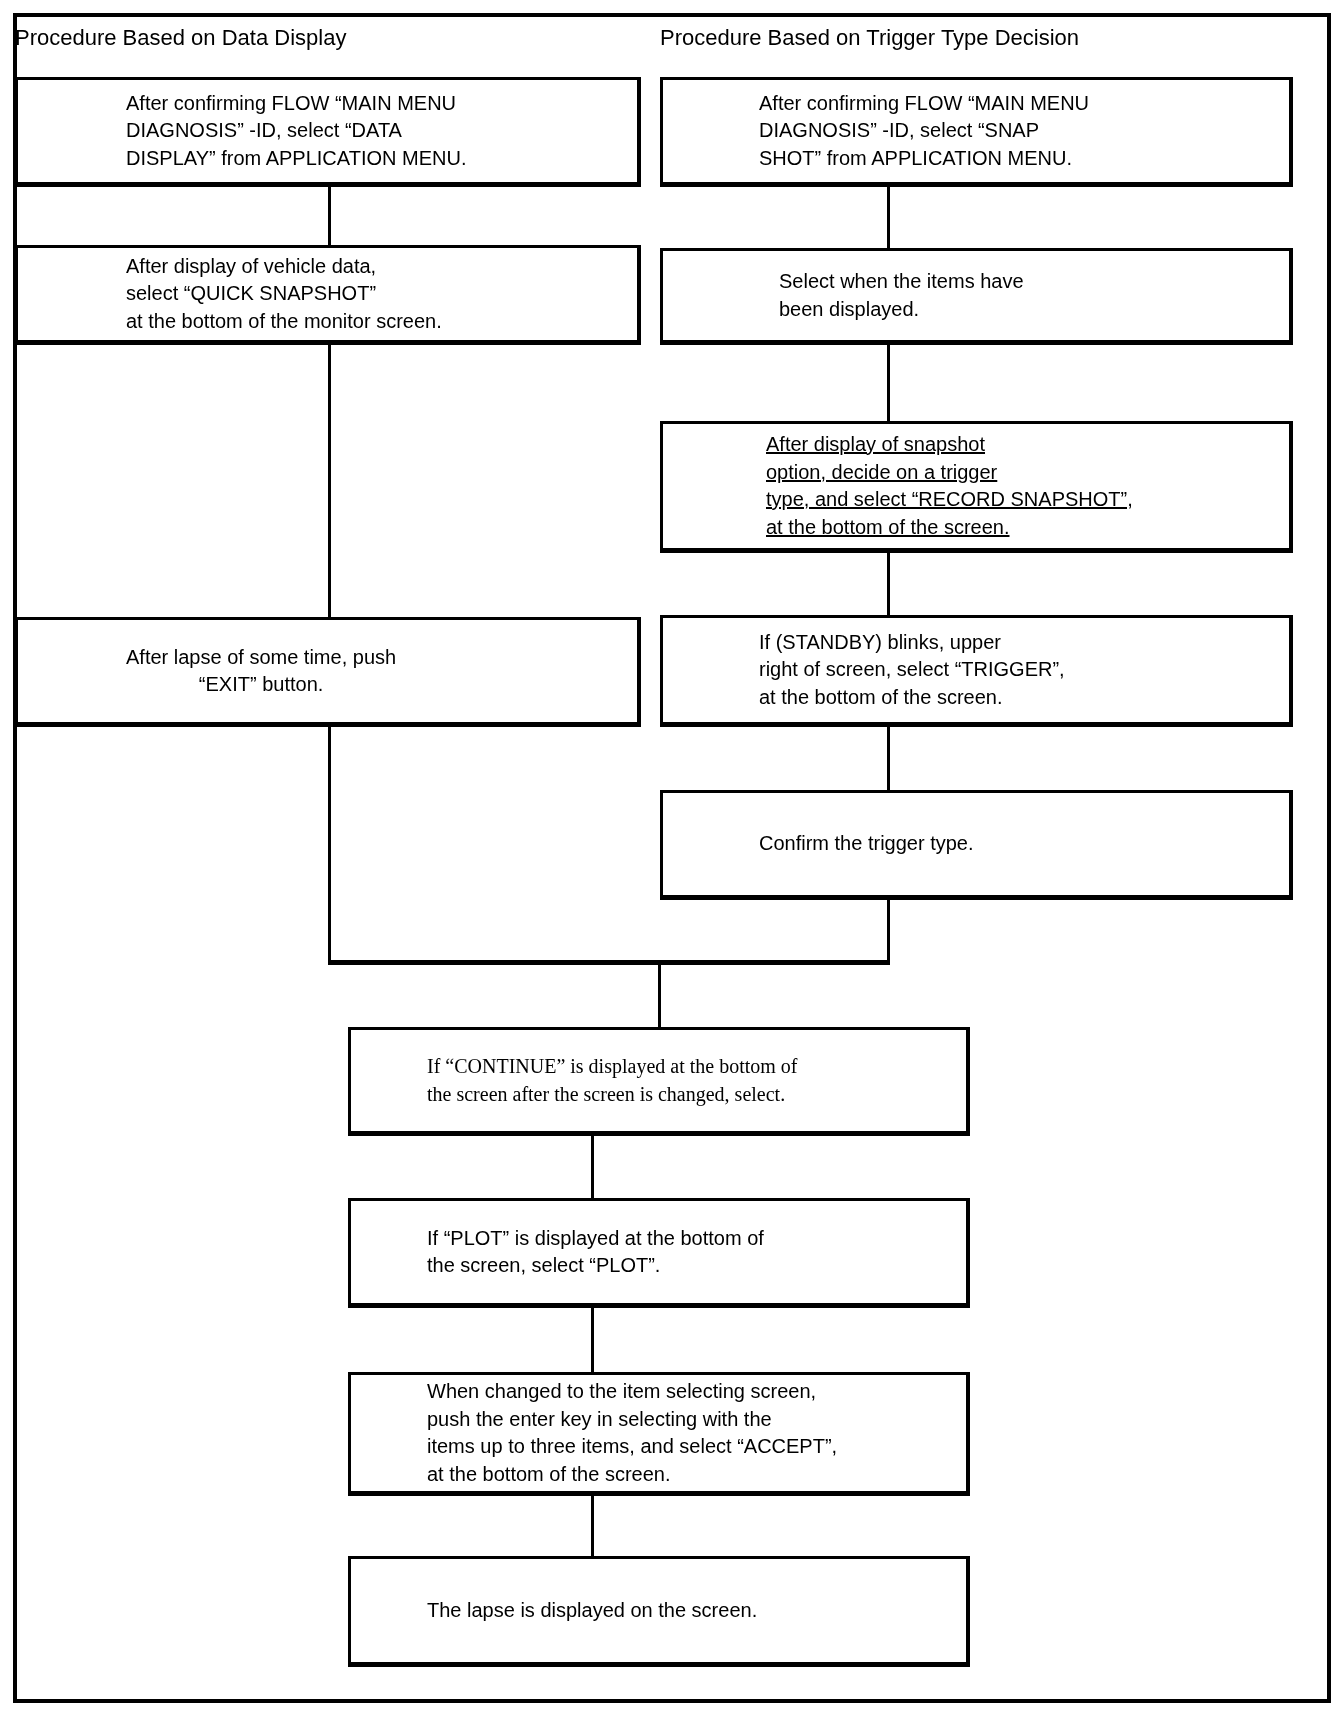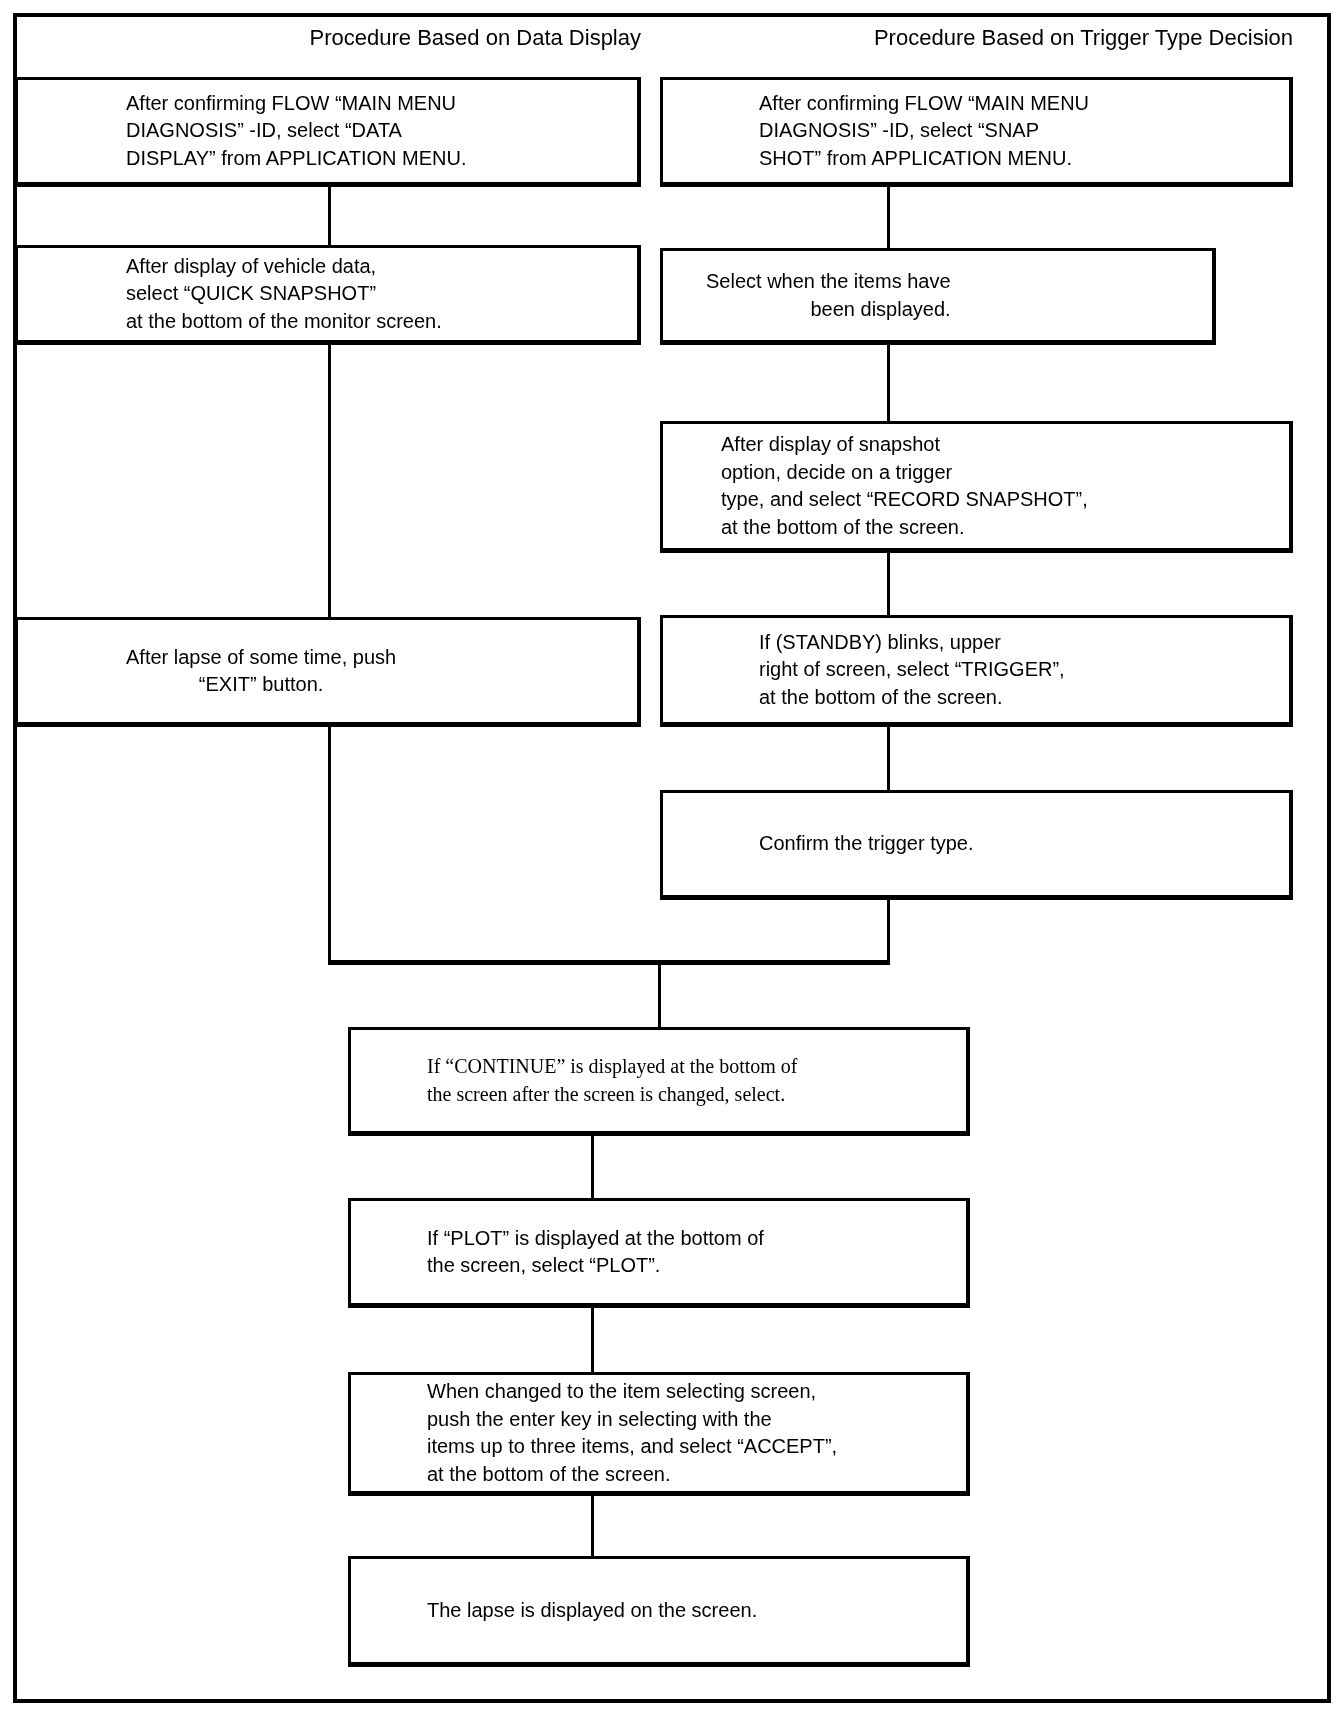--- a/index.html
+++ b/index.html
@@ -17,21 +17,21 @@
   }
   .frame {
     position: absolute;
     left: 13px; top: 13px;
     width: 1318px; height: 1690px;
     box-sizing: border-box;
     border: 4px solid #000000;
   }
   .colhead {
     position: absolute;
-    text-align: right;
+    text-align: left;
     font-size: 22px;
     line-height: 28px;
     white-space: nowrap;
   }
   .box {
     position: absolute;
     box-sizing: border-box;
     background: #ffffff;
     border: 3px solid #000000;
     border-right-width: 4px;
@@ -78,25 +78,25 @@
   <div class="box" style="left:15px; top:617px; width:626px; height:110px; padding-left:108px;text-align:center;">
     <div class="btxt">After lapse of some time, push
 “EXIT” button.</div>
   </div>
 
   <div class="box" style="left:660px; top:77px; width:633px; height:110px; padding-left:96px;">
     <div class="btxt">After confirming FLOW “MAIN MENU
 DIAGNOSIS” -ID, select “SNAP
 SHOT” from APPLICATION MENU.</div>
   </div>
-  <div class="box" style="left:660px; top:248px; width:556px; height:97px; padding-left:43px;text-align:right;">
+  <div class="box" style="left:660px; top:248px; width:633px; height:97px; padding-left:116px;">
     <div class="btxt">Select when the items have
 been displayed.</div>
   </div>
-  <div class="box" style="left:660px; top:421px; width:633px; height:132px; padding-left:58px;">
+  <div class="box" style="left:660px; top:421px; width:633px; height:132px; padding-left:103px;text-decoration:underline;">
     <div class="btxt">After display of snapshot
 option, decide on a trigger
 type, and select “RECORD SNAPSHOT”,
 at the bottom of the screen.</div>
   </div>
   <div class="box" style="left:660px; top:615px; width:633px; height:112px; padding-left:96px;">
     <div class="btxt">If (STANDBY) blinks, upper
 right of screen, select “TRIGGER”,
 at the bottom of the screen.</div>
   </div>

